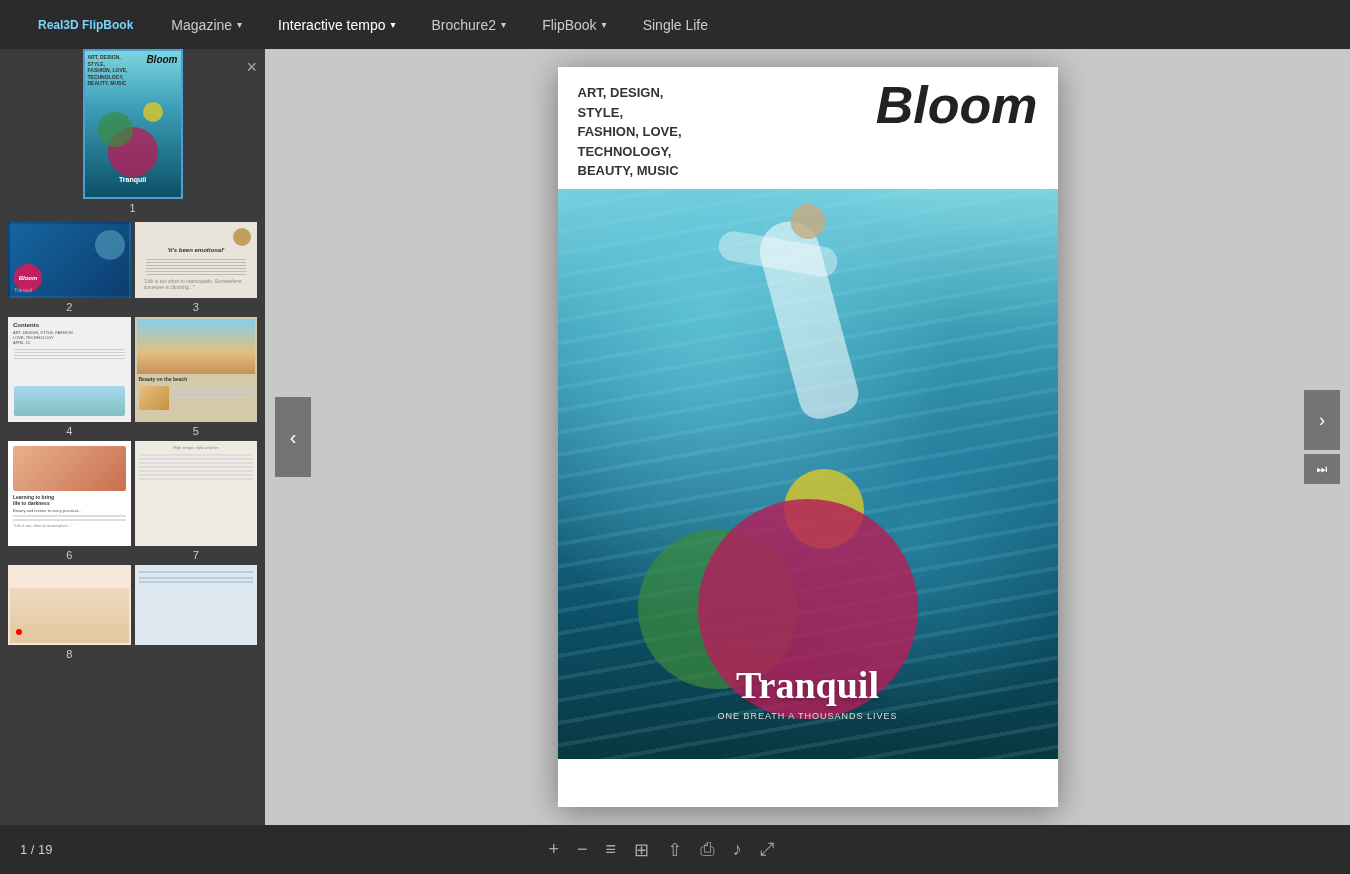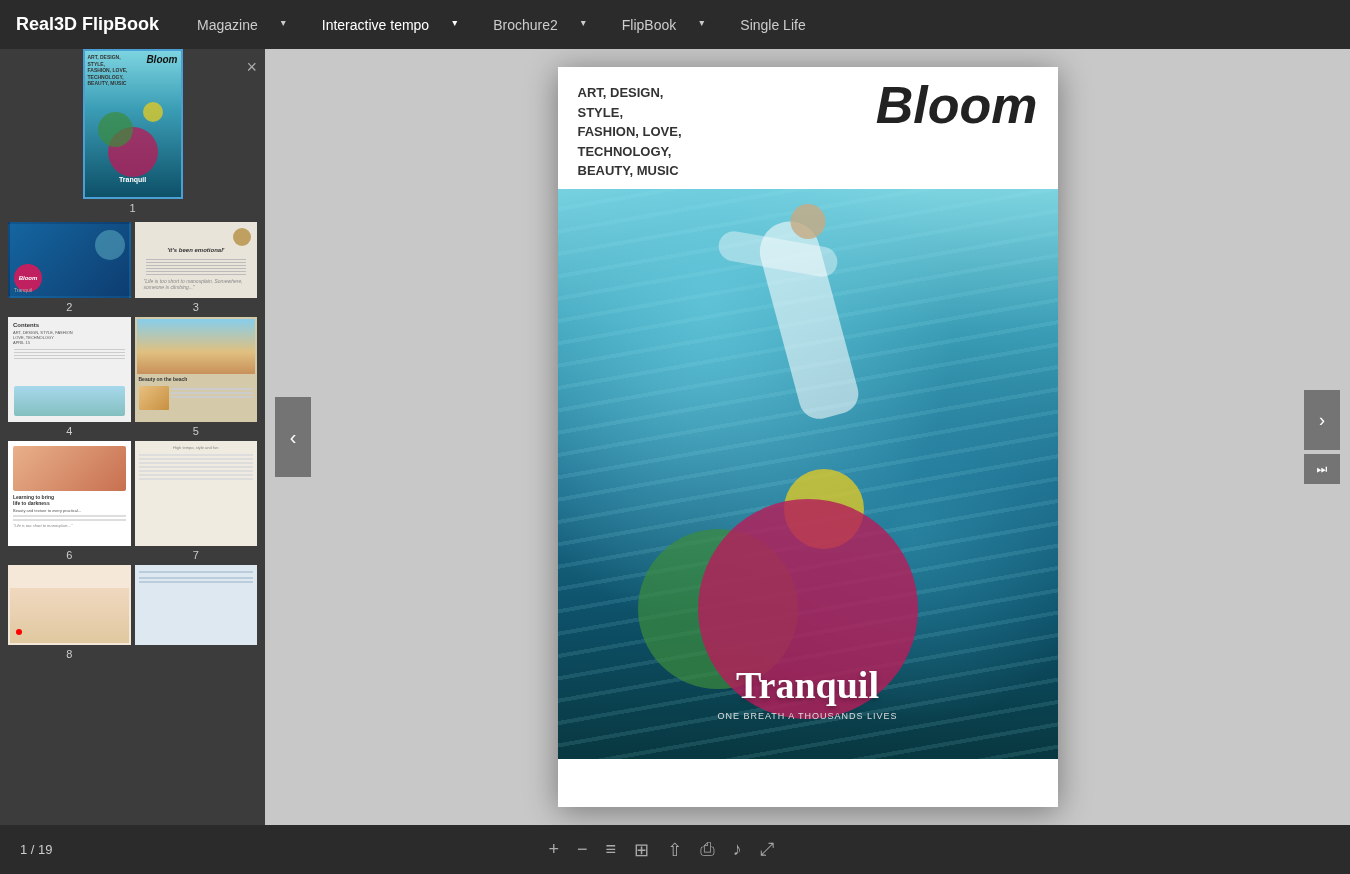--- a/index.html
+++ b/index.html
@@ -10,30 +10,32 @@
       width: 100%;
       height: 49px;
       background: #2b2b2b;
       display: flex;
       align-items: center;
       padding: 0 16px;
       gap: 24px;
       flex-shrink: 0;
     }
     .nav-brand {
-      color: #ffffff;
-      font-size: 18px;
+      color: #7dd3fc;
+      font-size: 12px;
       font-weight: bold;
       margin-right: 8px;
+      margin-left: 22px;
     }
     .nav-item {
       color: #ccc;
       font-size: 14px;
       display: flex;
-      gap: 23px;
+      align-items: center;
+      gap: 5px;
       cursor: pointer;
       padding: 4px 6px;
     }
     .nav-item.active { color: #fff; }
     .nav-arrow { font-size: 10px; }
 
     
     .main-body {
       display: flex;
       flex: 1;

